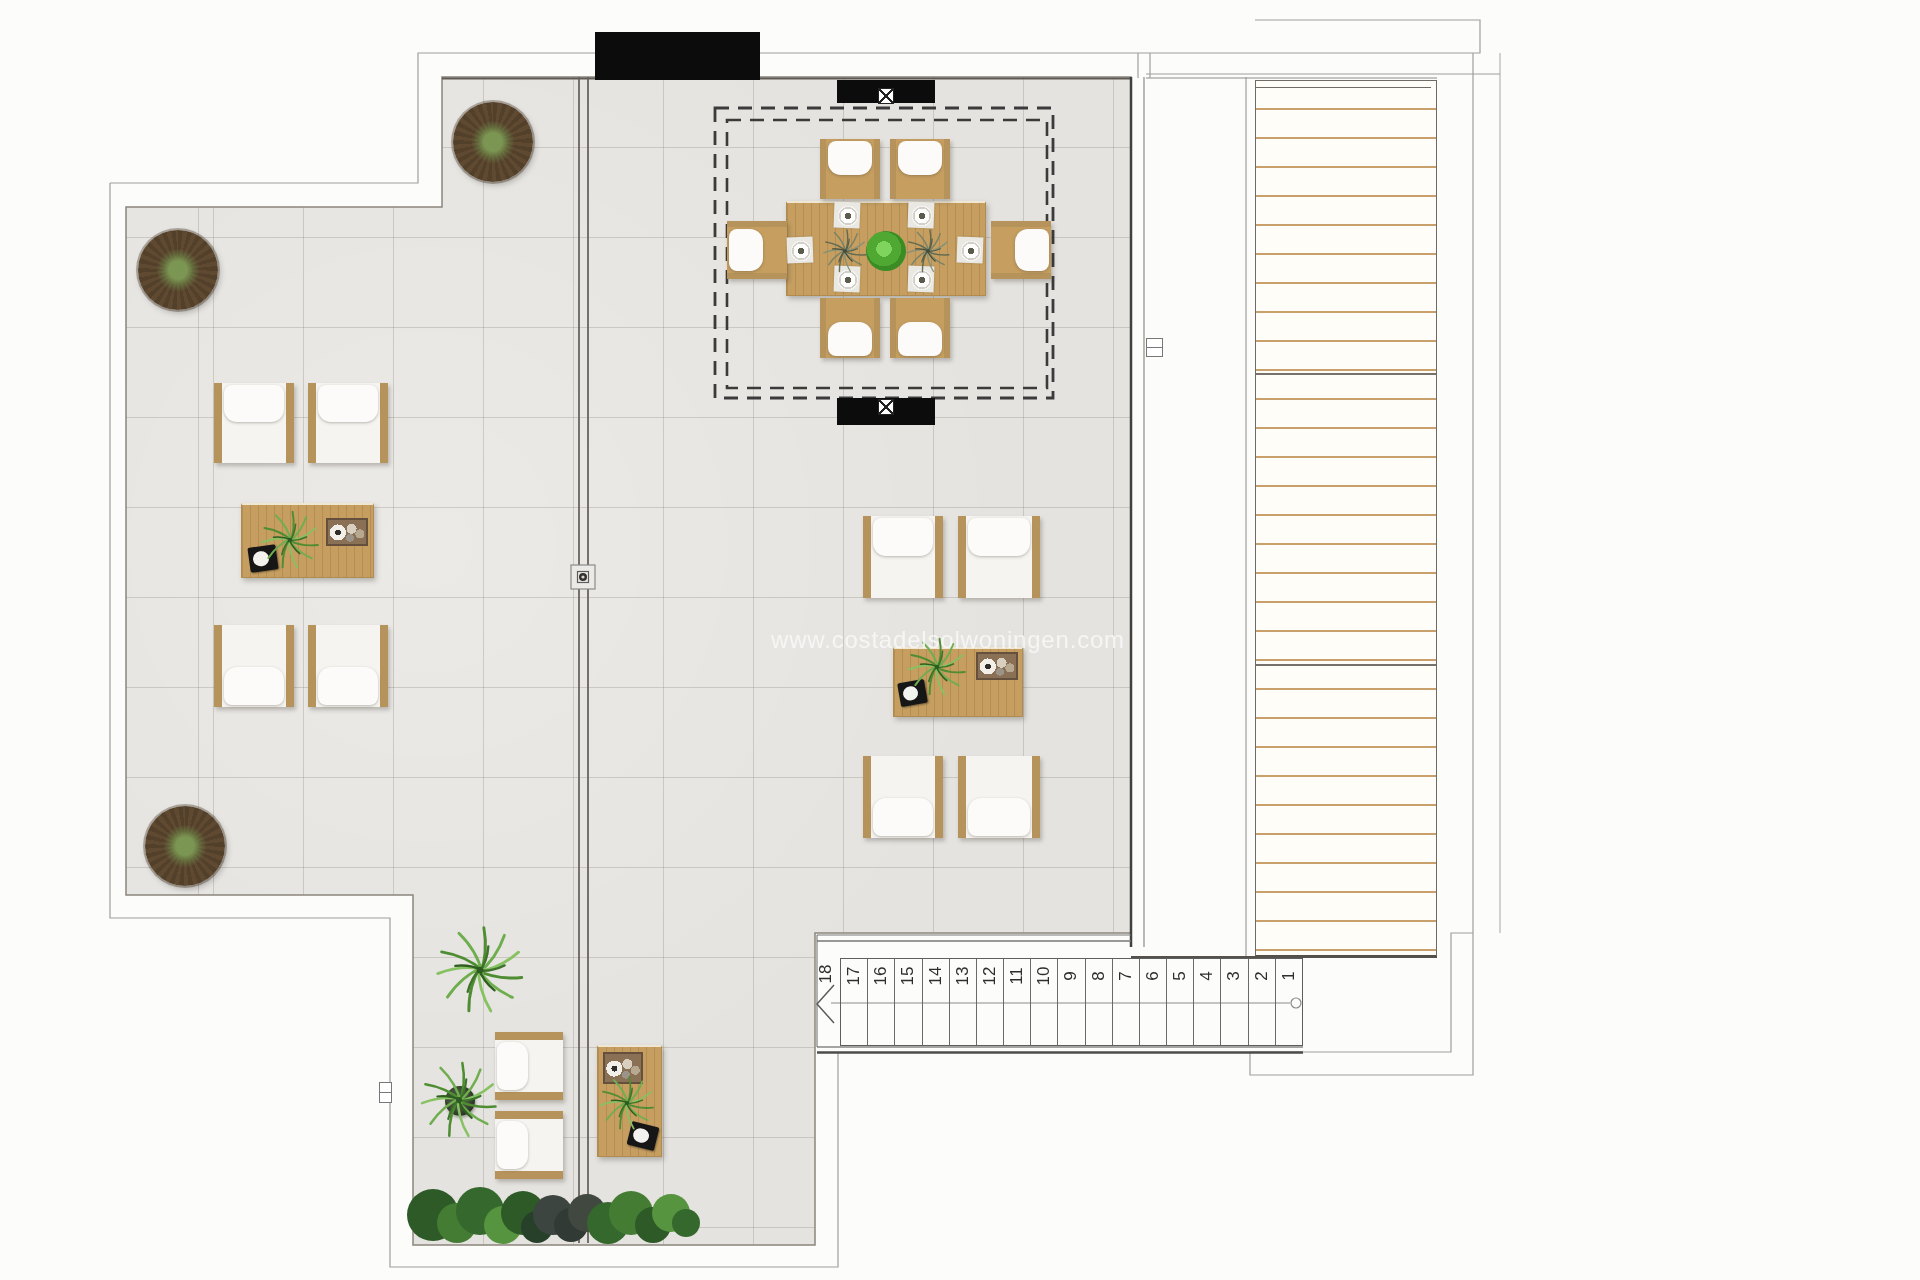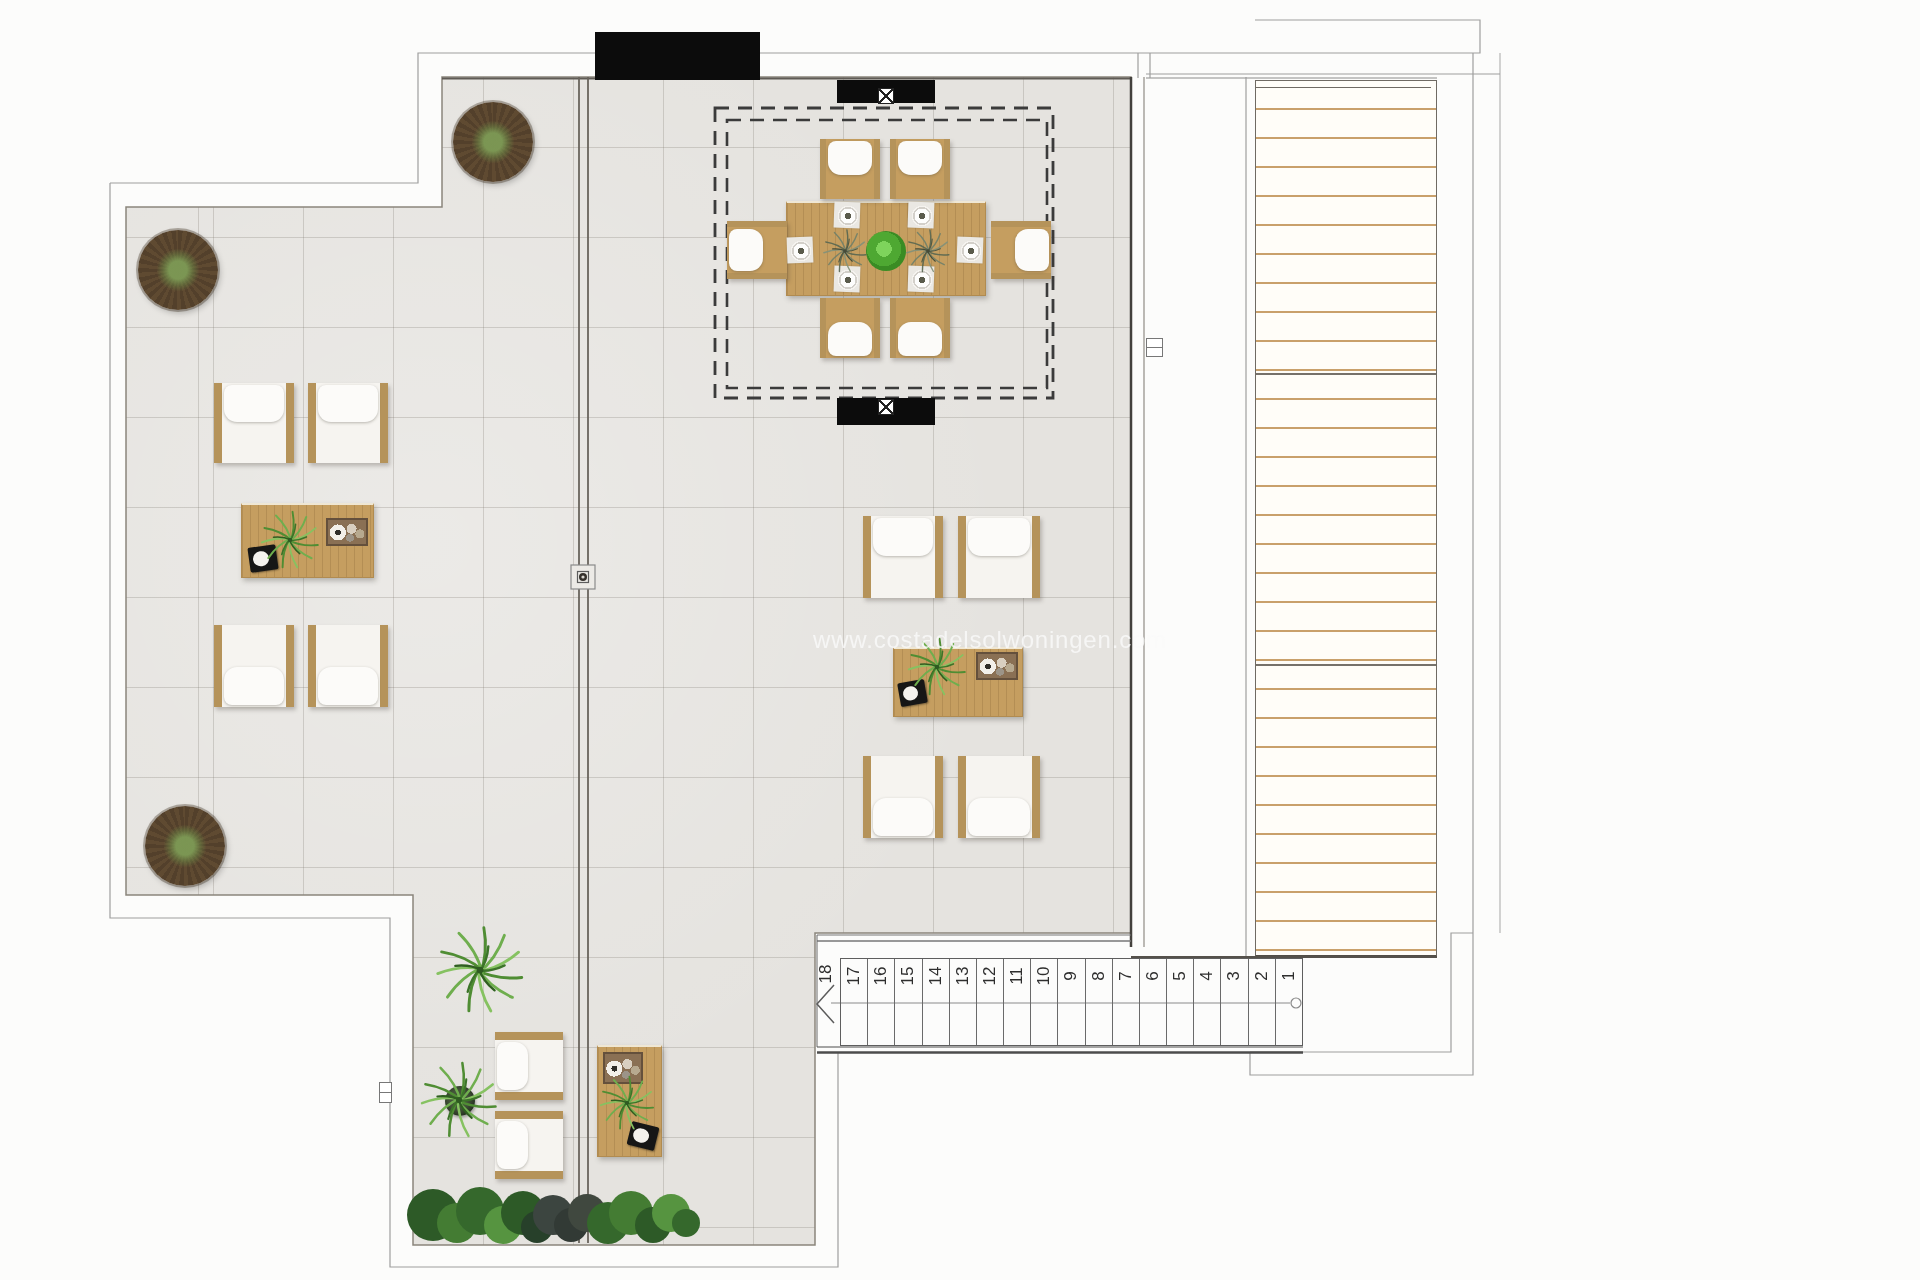--- a/index.html
+++ b/index.html
@@ -94,21 +94,21 @@
   .bouquet{filter:saturate(.3) brightness(.8) opacity(.9);}
   .pot{position:absolute;width:30px;height:30px;border-radius:50%;z-index:5;
     background:radial-gradient(circle at 45% 45%, #44543a 0 40%, #242e1f 75%, #1a2217 100%);
     box-shadow:1px 2px 3px rgba(0,0,0,.3);}
 
   .greenery{position:absolute;z-index:5;overflow:visible;}
 
   .door-marker{position:absolute;background:#fff;border:1.2px solid #777;z-index:4;}
   .door-marker::after{content:"";position:absolute;left:-1px;right:-1px;top:45%;height:1px;background:#777;}
 
-  .watermark{position:absolute;left:990px;top:640px;transform:translate(-50%,-50%);z-index:8;
+  .watermark{position:absolute;left:948px;top:640px;transform:translate(-50%,-50%);z-index:8;
     font-size:24px;letter-spacing:.8px;color:rgba(250,250,250,.8);white-space:nowrap;font-weight:400;}
 </style>
 </head>
 <body>
 
 <div class="plan">
 
   <svg width="0" height="0" style="position:absolute">
     <defs>
       <g id="fern" stroke-linecap="round" fill="none">

